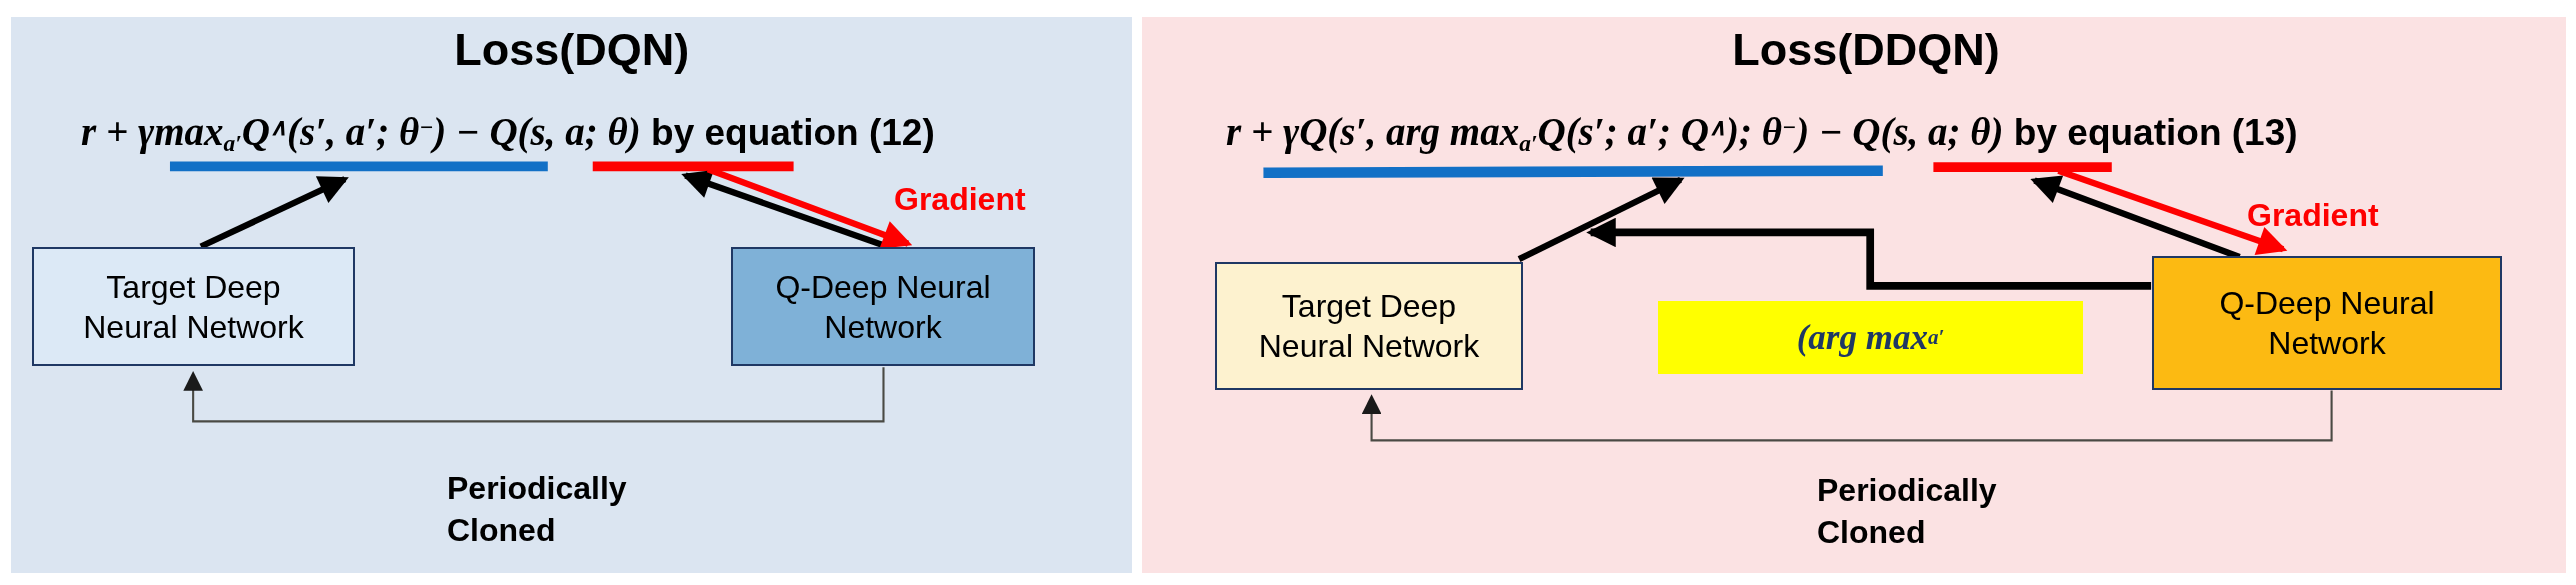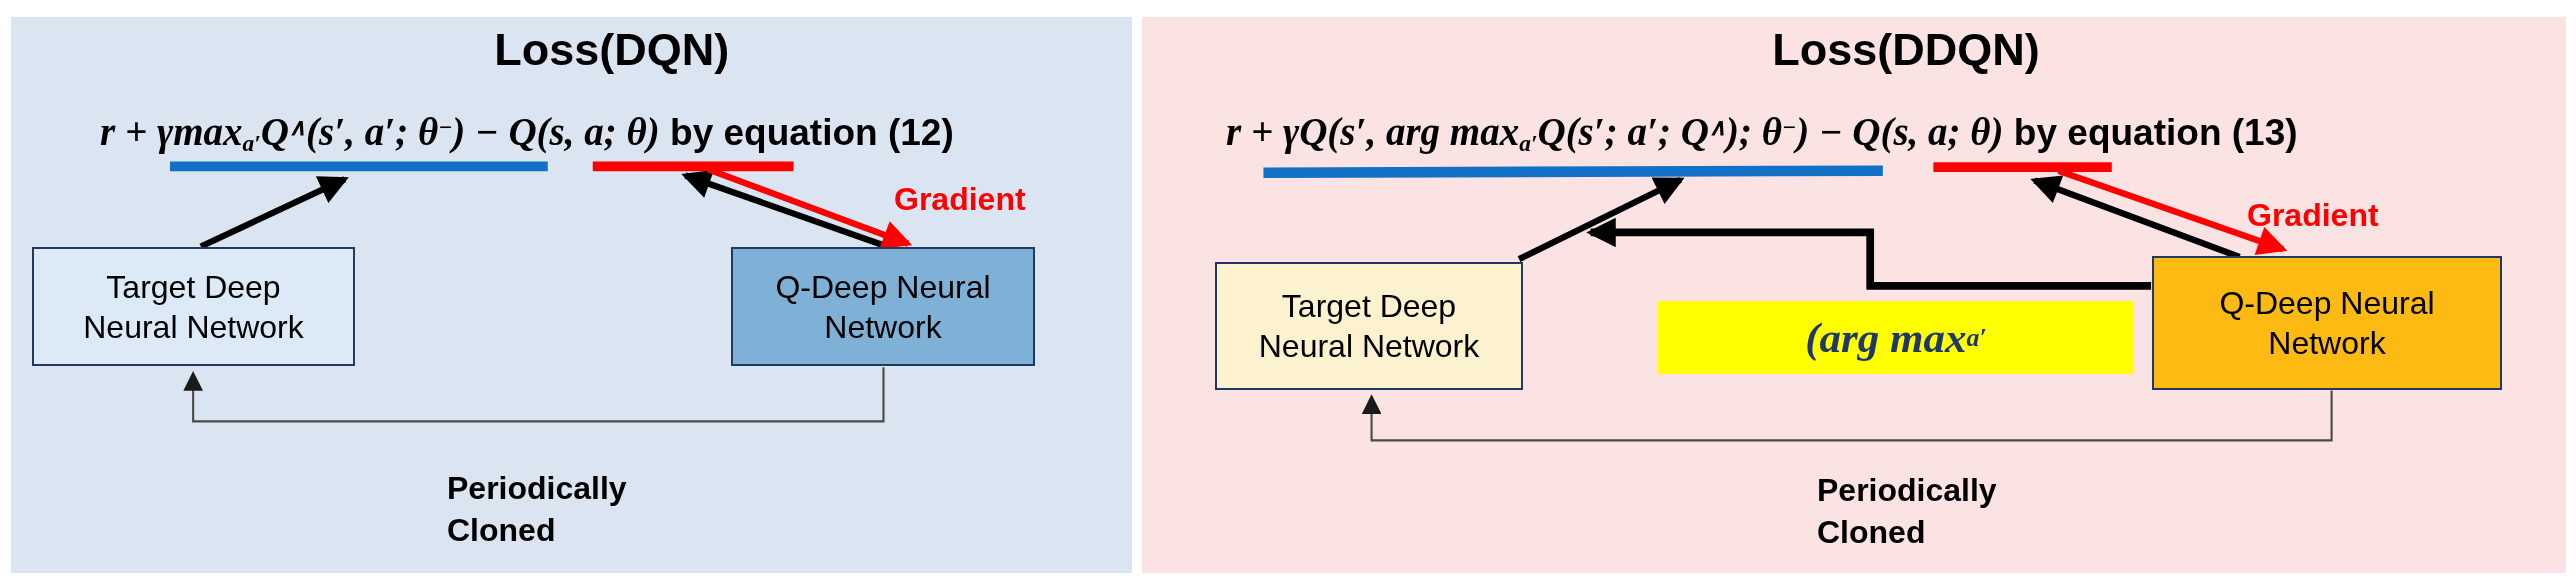--- a/index.html
+++ b/index.html
@@ -2,39 +2,39 @@
 <html style="--page-bg: #ffffff; --dqn-panel-bg: #dbe5f1; --ddqn-panel-bg: #fbe2e3; --box-border: #1f3864; --dqn-target-fill: #dce9f6; --dqn-q-fill: #7fb1d7; --ddqn-target-fill: #fdf2cf; --ddqn-q-fill: #fcba12; --highlight-fill: #ffff00; --highlight-text: #1f3864; --underline-blue: #1270c6; --accent-red: #fe0000; --text-black: #000000; --connector-gray: #4a4a44;font-size:11.2px"><head>
 <meta charset="utf-8">
 <style>
   html,body{margin:0;padding:0;background:var(--page-bg,#fff);}
   .page{position:relative;width:2576px;height:585px;background:var(--page-bg,#fff);
         font-family:"Liberation Sans",sans-serif;overflow:hidden;}
   .panel{position:absolute;top:17px;height:556px;}
   .panel-left{left:11.2px;width:1121px;background:var(--dqn-panel-bg,#dbe5f1);}
   .panel-right{left:1142px;width:1424px;background:var(--ddqn-panel-bg,#fbe2e3);}
   .title{position:absolute;top:24px;font-size:45px;font-weight:bold;color:var(--text-black,#000);
-         text-align:center;letter-spacing:0px;margin-left:40px;}
+         text-align:center;letter-spacing:0px;}
   .title-left{left:11.2px;width:1121px;}
   .title-right{left:1142px;width:1424px;padding-left:12px;}
   .equation{position:absolute;top:105px;white-space:nowrap;color:var(--text-black,#000);
             font-family:"Liberation Serif",serif;font-style:italic;font-weight:bold;font-size:39px;line-height:45px;}
   .equation sub{font-size:0.60em;font-style:italic;vertical-align:-0.28em;}
   .equation sup{font-size:0.60em;font-style:italic;vertical-align:0.42em;}
   .eq-suffix{font-family:"Liberation Sans",sans-serif;font-style:normal;font-weight:bold;font-size:37px;}
   .gradient-label{position:absolute;font-size:32px;font-weight:bold;color:var(--accent-red,#fe0000);white-space:nowrap;}
   .node{position:absolute;border:2.8px solid var(--box-border,#1f3864);box-sizing:border-box;
         display:flex;flex-direction:column;align-items:center;justify-content:center;
         font-size:32px;line-height:40px;color:var(--text-black,#000);text-align:center;}
   .node-target-dqn{left:32px;top:247px;width:323px;height:119px;background:var(--dqn-target-fill,#dce9f6);}
   .node-q-dqn{left:731px;top:247px;width:304px;height:119px;background:var(--dqn-q-fill,#7fb1d7);}
   .node-target-ddqn{left:1215px;top:262px;width:308px;height:128px;background:var(--ddqn-target-fill,#fdf2cf);}
   .node-q-ddqn{left:2152px;top:256px;width:350px;height:134px;background:var(--ddqn-q-fill,#fcba12);}
-  .highlight-box{position:absolute;left:1658px;top:301px;width:476px;height:73px;
+  .highlight-box{position:absolute;left:1658px;top:301px;width:425px;height:73px;
         background:var(--highlight-fill,#ffff00);display:flex;align-items:center;justify-content:center;
-        font-family:"Liberation Serif",serif;font-style:italic;font-weight:bold;font-size:43px;
+        font-family:"Liberation Serif",serif;font-style:italic;font-weight:bold;font-size:35px;
         color:var(--highlight-text,#1f3864);white-space:nowrap;}
   .highlight-box sub{font-size:0.60em;vertical-align:-0.28em;}
   .cloned{position:absolute;font-size:32px;font-weight:bold;line-height:42px;color:var(--text-black,#000);}
   .cloned-left{left:447px;top:467px;}
   .cloned-right{left:1817px;top:469px;}
   .overlay{position:absolute;left:0;top:0;width:2576px;height:585px;pointer-events:none;}
   .ln-blue{stroke:var(--underline-blue,#1270c6);}
   .ln-red{stroke:var(--accent-red,#fe0000);}
   .ln-black{stroke:var(--text-black,#000);}
   .ln-thin{stroke:var(--connector-gray,#4a4a44);}
@@ -75,21 +75,21 @@
     <line x1="2752" y1="238" x2="3006" y2="238" stroke-width="14" class="ln-red"></line>
     <line x1="2162" y1="369" x2="2392" y2="256" stroke-width="9" class="ln-black" marker-end="url(#ah-black)"></line>
     <path d="M3062,407 L2662,407 L2662,331 L2264,331" stroke-width="11" class="ln-black nofill" marker-end="url(#ah-black)"></path>
     <line x1="3188" y1="366" x2="2896" y2="257" stroke-width="9" class="ln-black" marker-end="url(#ah-black)"></line>
     <line x1="2930" y1="243" x2="3250" y2="355" stroke-width="9" class="ln-red" marker-end="url(#ah-red)"></line>
     <path d="M3319,556 L3319,627 L1952,627 L1952,567" stroke-width="3" class="ln-thin nofill" marker-end="url(#ah-thin)"></path>
   </svg>
 
   <div class="title title-left">Loss(DQN)</div>
 
-  <div class="equation" style="left:100px;"><span>r + γmax</span><sub>a′</sub><span>Q</span><sup>∧</sup><span>(s′, a′; θ</span><sup>−</sup><span>) − Q(s, a; θ)</span><span class="eq-suffix"> by equation (12)</span></div>
+  <div class="equation" style="left:81px;"><span>r + γmax</span><sub>a′</sub><span>Q</span><sup>∧</sup><span>(s′, a′; θ</span><sup>−</sup><span>) − Q(s, a; θ)</span><span class="eq-suffix"> by equation (12)</span></div>
 
   <div class="gradient-label" style="left:894px;top:181px;">Gradient</div>
 
   <div class="node node-target-dqn">
     <div>Target Deep</div>
     <div>Neural Network</div>
   </div>
 
   <div class="node node-q-dqn">
     <div>Q-Deep Neural</div>

